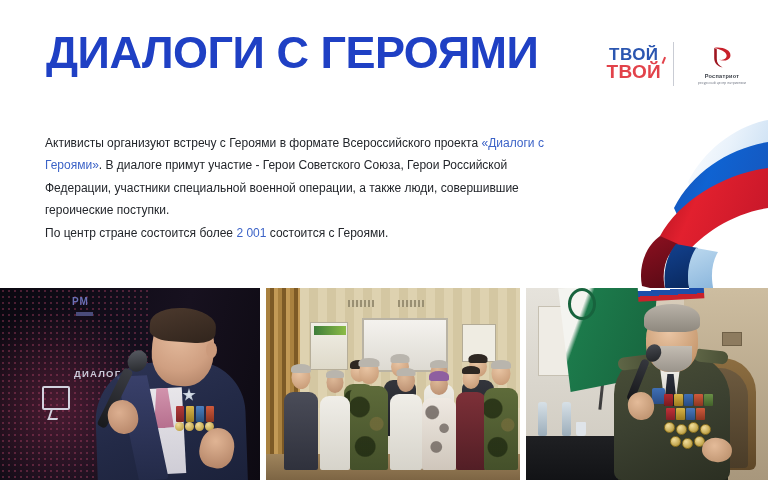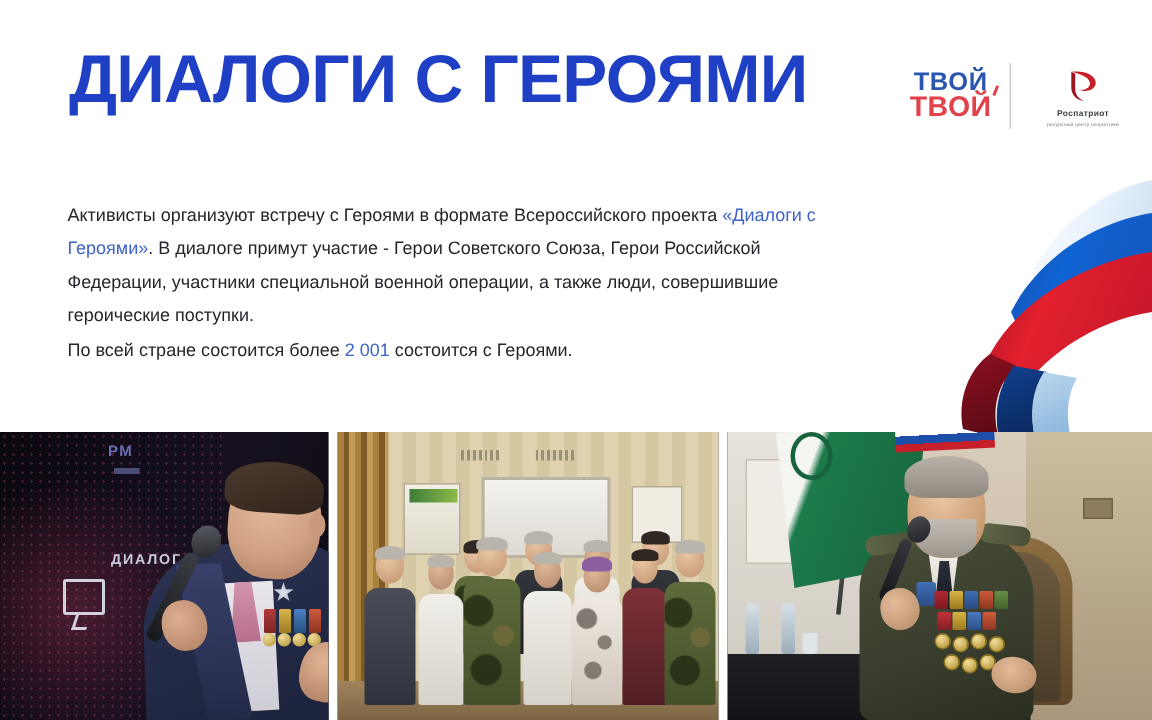--- a/index.html
+++ b/index.html
@@ -104,21 +104,21 @@
     display:flex;
     gap:6px;
     background:#ffffff;
   }
   .photo {
     position:relative;
     height:192px;
     overflow:hidden;
     background:#2a2a2a;
   }
-  .photo.p1 { width:219px; }
+  .photo.p1 { width:260px; }
   .photo.p2 { width:254px; }
   .photo.p3 { width:250px; flex:1; }
 
   
   .p1 .bg {
     position:absolute; inset:0;
     background:
       radial-gradient(circle at 22% 62%, rgba(120,40,70,0.55) 0%, rgba(20,14,26,0) 42%),
       linear-gradient(105deg,#0a0810 0%,#120d1a 38%,#17111f 62%,#0d0a12 100%);
   }
@@ -519,21 +519,21 @@
           <path d="M8 6 L8 22 C8 30, 14 35, 21 36 C15 33, 12 29, 12 23 L12 8 Z" fill="#9E1620"></path>
         </svg>
         <span class="rp-name">Роспатриот</span>
         <span class="rp-sub">ресурсный центр патриотики</span>
       </div>
     </div>
   </div>
 
   <div class="body-copy">
     <p><span>Активисты организуют встречу с Героями в формате Всероссийского проекта </span><span class="hl-blue">«Диалоги с Героями»</span><span>. В диалоге примут участие - Герои Советского Союза, Герои Российской Федерации, участники специальной военной операции, а также люди, совершившие героические поступки.</span></p>
-    <p><span>По всей стране состоится более </span><span class="hl-blue">2 001</span><span> состоится с Героями.</span></p>
+    <p><span>По центр стране состоится более </span><span class="hl-blue">2 001</span><span> состоится с Героями.</span></p>
   </div>
 
   <div class="flag-wrap">
     <svg width="182" height="196" viewBox="0 0 182 196">
       <defs>
         <linearGradient id="gw" x1="0" y1="0" x2="1" y2="0.4">
           <stop offset="0%" stop-color="#ffffff"></stop>
           <stop offset="55%" stop-color="#e9f2fb"></stop>
           <stop offset="100%" stop-color="#cfe2f4"></stop>
         </linearGradient>

